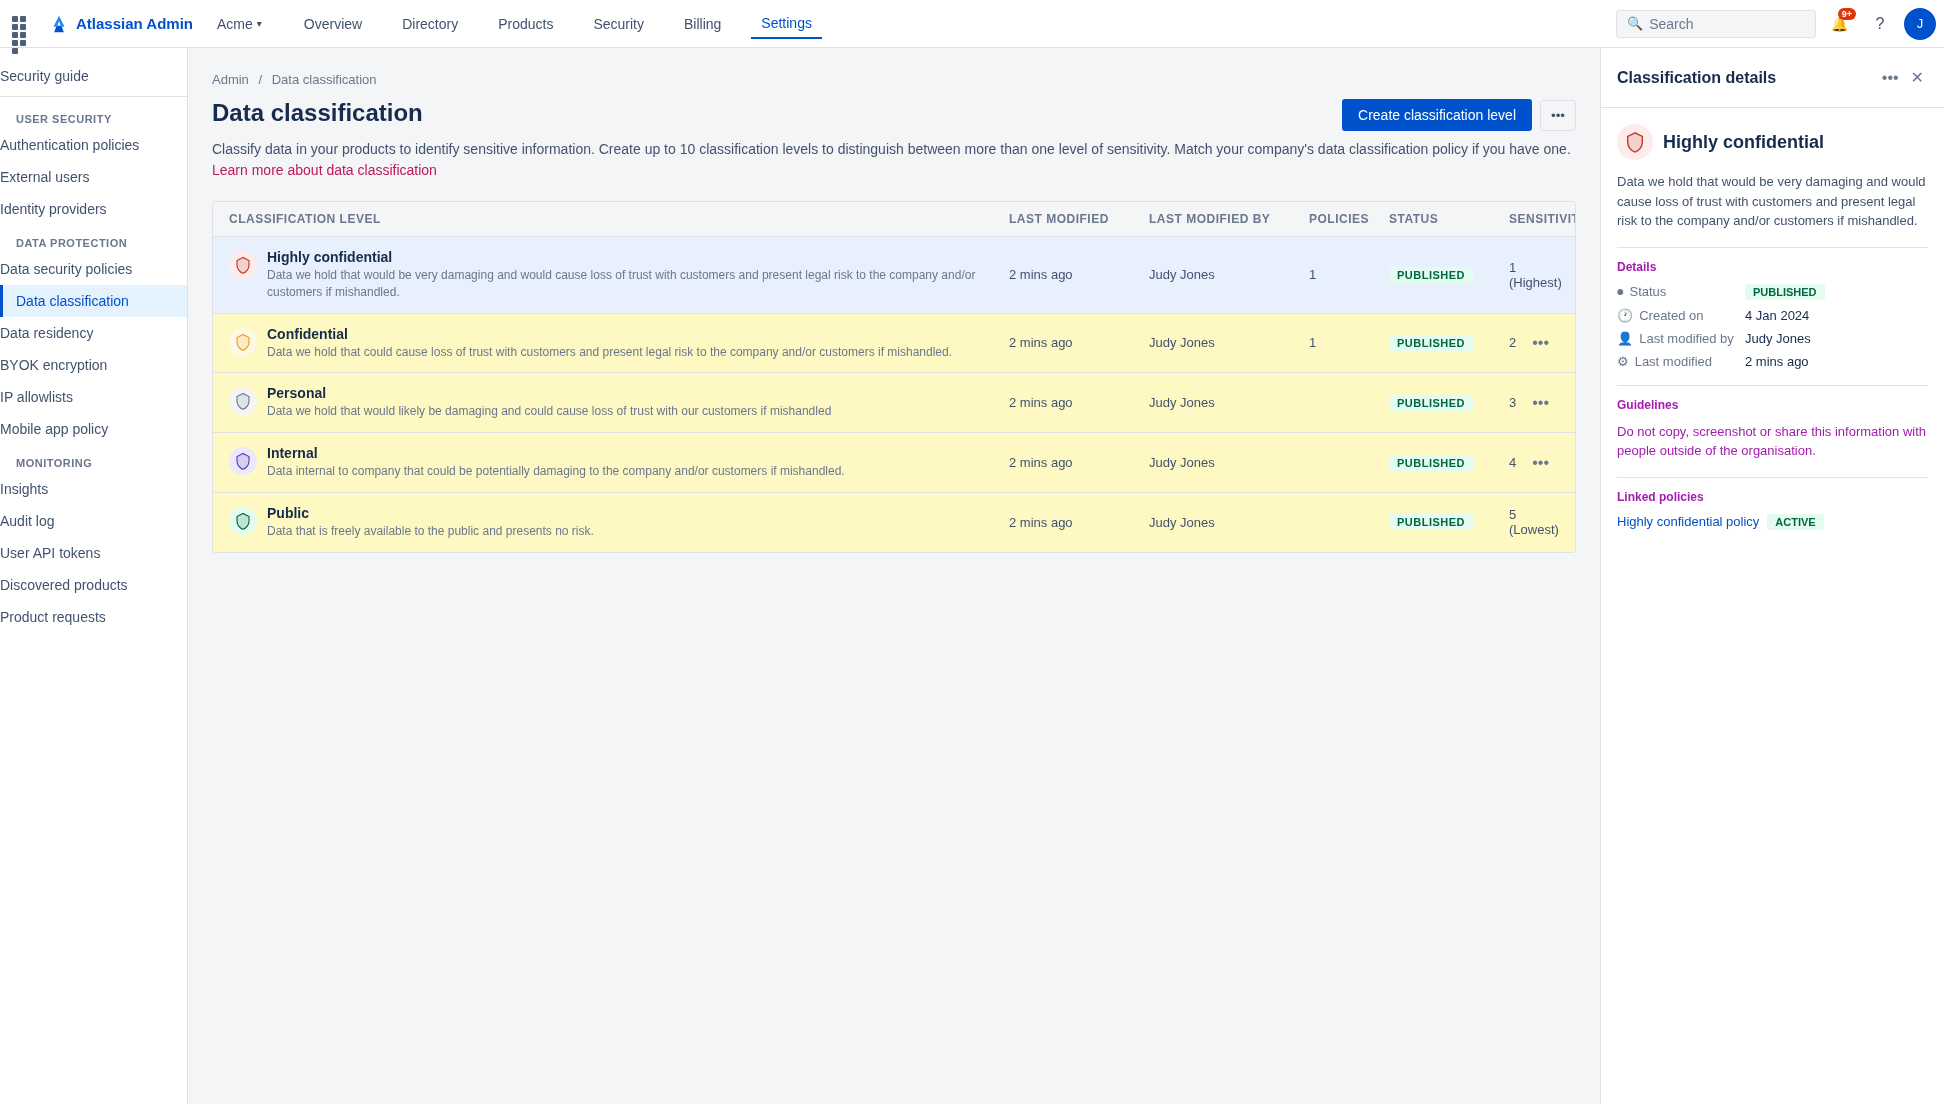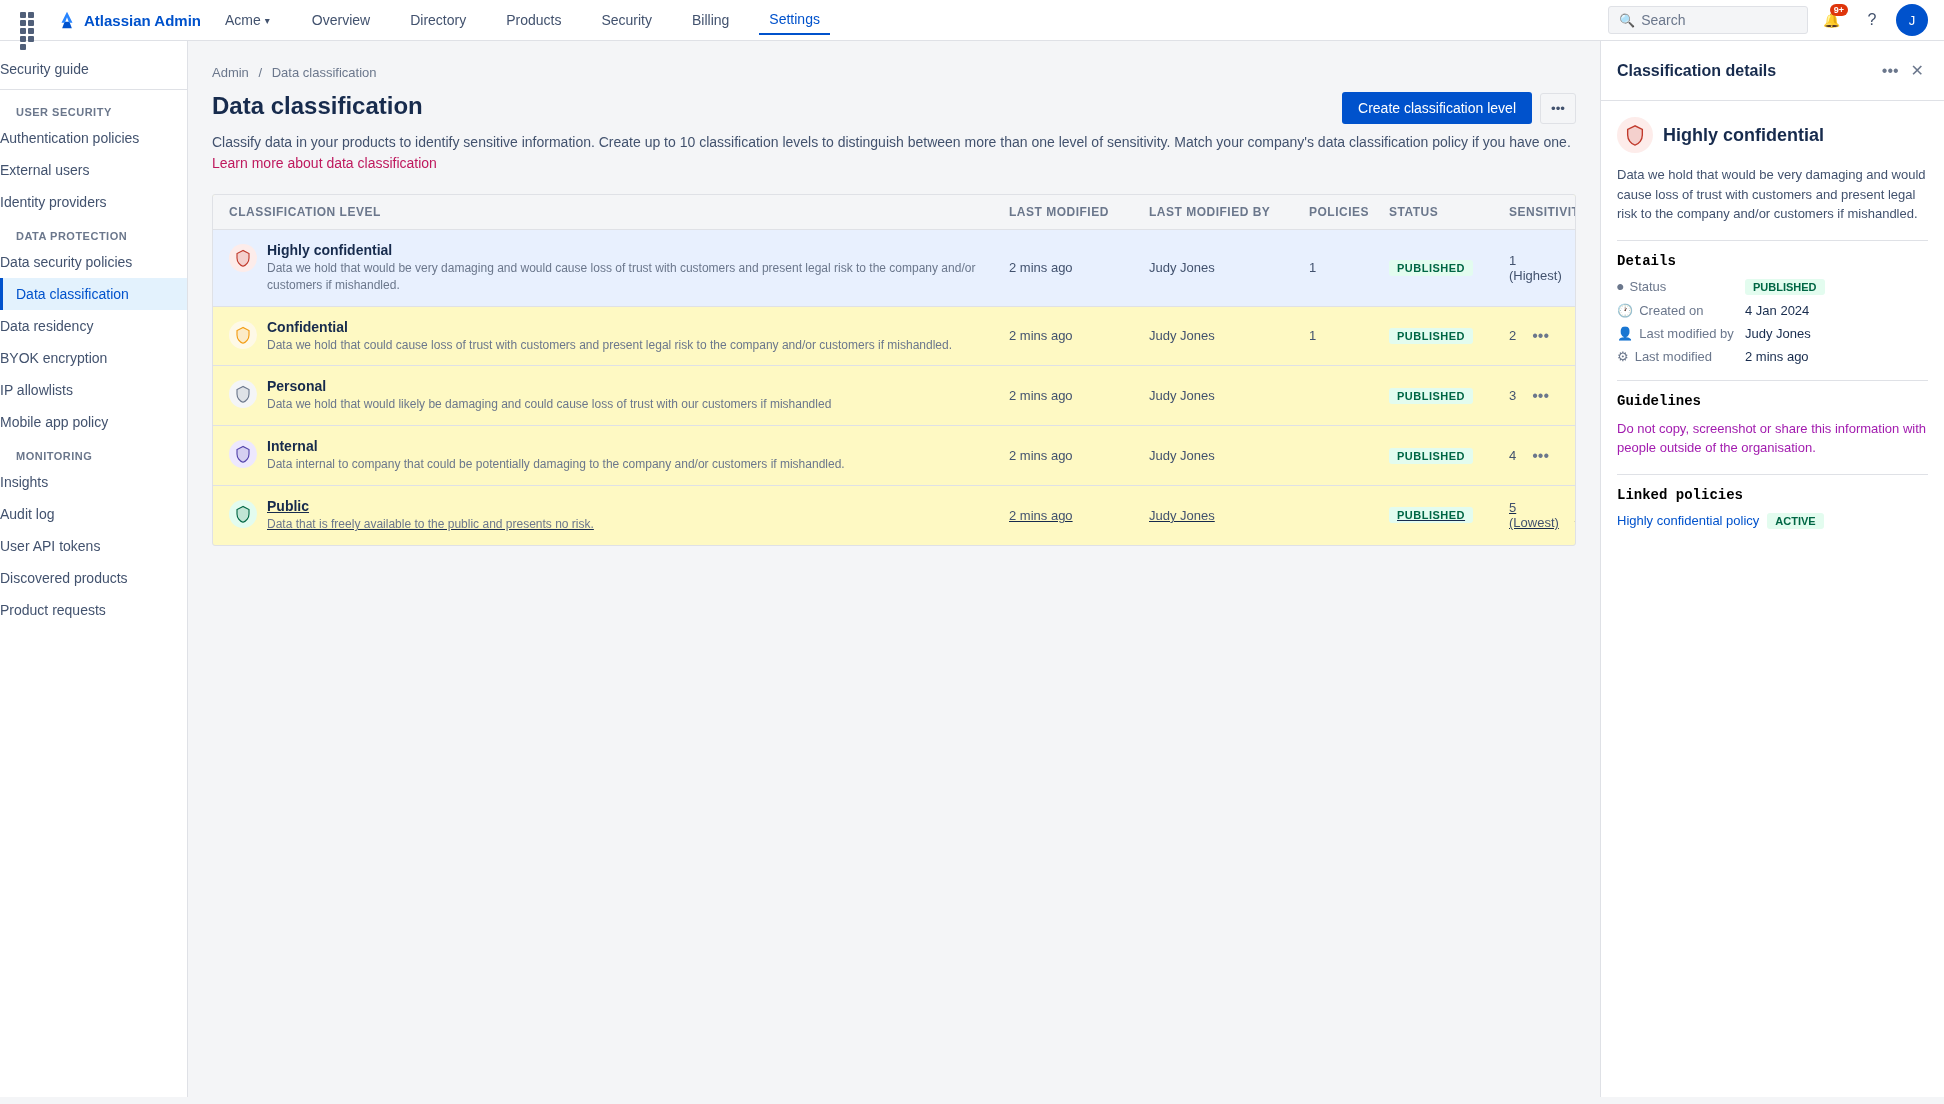--- a/index.html
+++ b/index.html
@@ -1,21 +1,21 @@
 <!DOCTYPE html>
 <html><head>
   <meta charset="utf-8">
   <style>
     * { box-sizing: border-box; margin: 0; padding: 0; }
     body { font-family: -apple-system, BlinkMacSystemFont, 'Segoe UI', sans-serif; font-size: 14px; background: #f4f5f7; color: #172b4d; }
 
     
     .top-nav {
-      display: flex; align-items: center; background: #fff; height: 41px;
-      border-bottom: 1px solid #dfe1e6; padding: 0 16px; gap: 16px; position: relative; z-index: 10;
+      display: flex; align-items: center; background: #fff; height: 48px;
+      border-bottom: 1px solid #dfe1e6; padding: 0 8px; gap: 16px; position: relative; z-index: 10;
     }
     .nav-grid-icon { width: 24px; height: 24px; display: flex; flex-wrap: wrap; gap: 2px; padding: 4px; cursor: pointer; }
     .nav-grid-dot { width: 6px; height: 6px; background: #505f79; border-radius: 1px; }
     .atlassian-logo { display: flex; align-items: center; gap: 6px; font-size: 15px; font-weight: 700; color: #0052cc; white-space: nowrap; }
     .atlassian-logo-icon { width: 22px; height: 22px; }
     .nav-links { display: flex; align-items: center; gap: 20px; margin-left: 8px; }
     .nav-link {
       padding: 6px 10px; border-radius: 3px; color: #42526e; text-decoration: none;
       font-size: 14px; cursor: pointer; border: none; background: none;
     }
@@ -67,21 +67,21 @@
 
     
     .page-desc { font-size: 14px; color: #42526e; margin-bottom: 20px; line-height: 1.5; }
     .page-desc a { color: #be185d; text-decoration: none; }
 
     
     .classification-table { background: #fef9c3; border-radius: 3px; border: 1px solid #dfe1e6; overflow: hidden; }
     .table-header { display: grid; grid-template-columns: 2fr 140px 160px 80px 120px 50px; padding: 10px 16px; background: #f4f5f7; border-bottom: 1px solid #dfe1e6; }
     .table-header-cell { font-size: 12px; font-weight: 700; color: #6b778c; text-transform: uppercase; letter-spacing: 0.5px; display: flex; align-items: center; gap: 4px; }
     .table-row { display: grid; grid-template-columns: 2fr 140px 160px 80px 120px 50px; padding: 12px 16px; border-bottom: 1px solid #dfe1e6; align-items: center; cursor: pointer; }
-    .table-row:last-child { border-bottom: none; text-decoration: underline; }
+    .table-row:last-child { border-bottom: none; }
     .table-row.selected { background: #e8f0fe; }
     .classification-name-cell { display: flex; align-items: flex-start; gap: 10px; }
     .shield-icon { width: 28px; height: 28px; border-radius: 50%; display: flex; align-items: center; justify-content: center; flex-shrink: 0; margin-top: 2px; }
     .shield-icon svg { width: 18px; height: 18px; }
     .classification-text .name { font-size: 14px; font-weight: 600; color: #172b4d; }
     .classification-text .desc { font-size: 12px; color: #6b778c; line-height: 1.4; margin-top: 2px; }
     .table-cell { font-size: 13px; color: #42526e; display: flex; align-items: center; }
     .status-badge {
       background: #e3fcef; color: #006644; font-size: 11px; font-weight: 700;
       padding: 2px 8px; border-radius: 3px; text-transform: uppercase; letter-spacing: 0.5px;
@@ -93,21 +93,21 @@
     .detail-header { display: flex; align-items: center; justify-content: space-between; padding: 16px; border-bottom: 1px solid #dfe1e6; }
     .detail-title { font-size: 16px; font-weight: 700; color: #172b4d; }
     .detail-actions { display: flex; align-items: center; gap: 4px; }
     .detail-icon-btn { background: none; border: none; cursor: pointer; color: #6b778c; font-size: 16px; padding: 4px; border-radius: 3px; }
     .detail-body { padding: 16px; }
     .detail-level-header { display: flex; align-items: center; gap: 10px; margin-bottom: 12px; }
     .detail-level-icon { width: 36px; height: 36px; border-radius: 50%; display: flex; align-items: center; justify-content: center; }
     .detail-level-name { font-size: 18px; font-weight: 700; color: #172b4d; }
     .detail-description { font-size: 13px; color: #42526e; line-height: 1.5; margin-bottom: 16px; }
     .detail-section { margin-bottom: 16px; }
-    .detail-section-title { font-size: 14px; font-weight: 700; color: #000000; margin-bottom: 10px; font-family: Liberation Mono, monospace; }
+    .detail-section-title { font-size: 12px; font-weight: 700; color: #a21caf; margin-bottom: 10px; }
     .detail-row { display: flex; align-items: flex-start; gap: 8px; margin-bottom: 8px; font-size: 13px; }
     .detail-row-label { color: #6b778c; display: flex; align-items: center; gap: 6px; min-width: 120px; }
     .detail-row-value { color: #172b4d; font-weight: 500; }
     .detail-row-value.published { color: #006644; font-weight: 700; font-size: 11px; background: #e3fcef; padding: 2px 8px; border-radius: 3px; text-transform: uppercase; }
     .detail-guideline { font-size: 13px; color: #a21caf; line-height: 1.5; }
     .linked-policy-row { display: flex; align-items: center; gap: 8px; margin-top: 8px; }
     .linked-policy-link { color: #0052cc; font-size: 13px; text-decoration: none; }
     .active-badge { background: #e3fcef; color: #006644; font-size: 11px; font-weight: 700; padding: 2px 8px; border-radius: 3px; text-transform: uppercase; }
     .detail-divider { height: 1px; background: #dfe1e6; margin: 12px 0; }
   </style>

